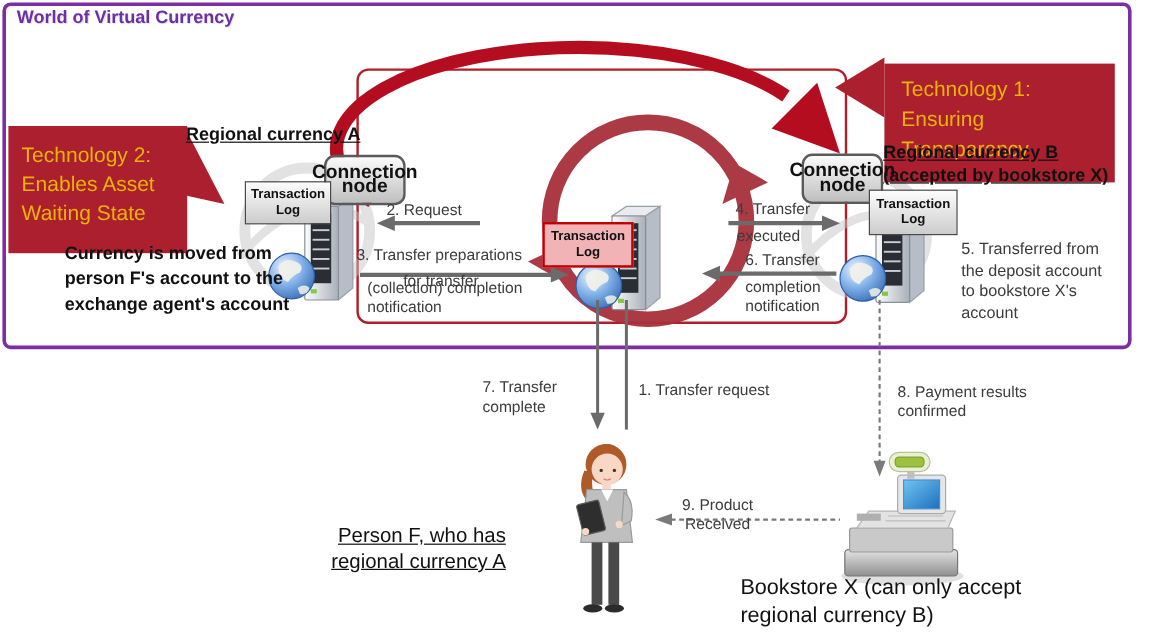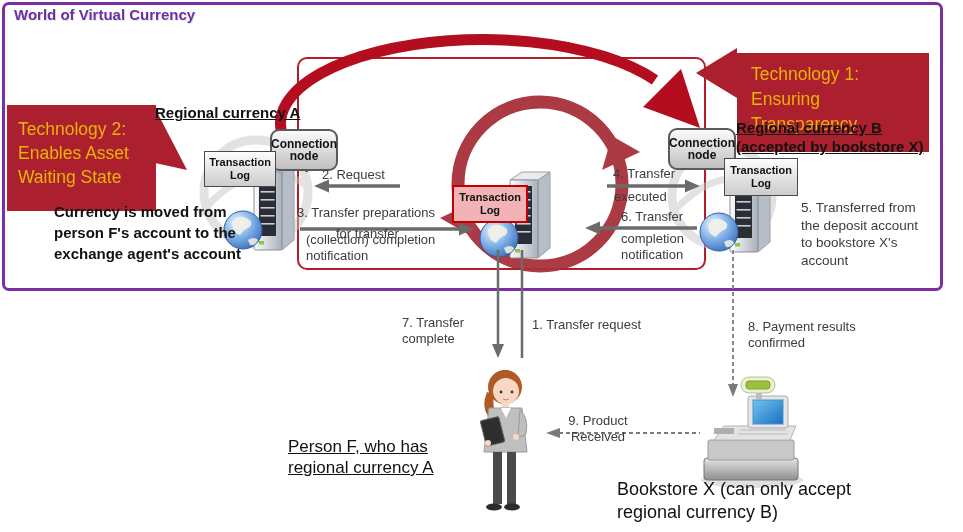--- a/index.html
+++ b/index.html
@@ -23,37 +23,37 @@
   .tech-box{background:#AC1F2F;color:#eab308;font-size:17.5px;line-height:24px;margin-top:48px;}
   .tech2-box{left:7px;top:57px;width:138px;height:94px;padding:12px 0 0 11px;}
   .tech1-box{left:737px;top:5px;width:178px;height:90px;padding:9px 0 0 14px;line-height:25px;}
 
   .extended{left:325px;top:75px;width:385px;text-align:center;color:#E8192C;font-weight:bold;
     font-size:12.5px;line-height:14px;}
   .control-box{left:408px;top:119px;width:194px;height:63px;background:#fff;border:2px solid #C00000;
     color:#E8192C;font-weight:bold;font-size:11.5px;line-height:12.8px;text-align:center;padding-top:3px;}
 
   .node{width:64px;height:38px;border:2px solid #5a5a5a;border-radius:9px;
-    background:linear-gradient(#fbfbfb,#bfbfbf);font-size:12px;font-weight:bold;color:#111;
+    background:linear-gradient(#fbfbfb,#bfbfbf);font-size:16px;font-weight:bold;color:#111;
     display:flex;align-items:center;justify-content:center;text-align:center;line-height:12px;}
   .node-left{left:270px;top:129px;}
   .node-right{left:668px;top:128px;}
 
   .tlog{border:1.5px solid #4a4a4a;background:linear-gradient(#fdfdfd,#cccccc);
     font-size:11px;font-weight:bold;color:#111;display:flex;align-items:center;justify-content:center;
     text-align:center;line-height:13px;}
   .tlog-left{left:204px;top:151px;width:70px;height:34px;}
   .tlog-right{left:724px;top:158px;width:72px;height:36px;}
   .tlog-center{left:452px;top:185px;width:72px;height:34px;background:#F2B3B6;border:2px solid #C00000;}
 
   .label-b{font-weight:bold;color:#111;}
   .regional-a{left:155px;top:104px;font-size:15px;text-decoration:underline;}
   .regional-b{left:736px;top:118px;font-size:15px;line-height:19px;text-decoration:underline;}
   .currency-moved{left:28px;top:201px;font-size:15px;line-height:21px;margin-left:26px;}
-  .person-f{left:288px;top:436px;font-size:17px;line-height:21px;color:#111;text-decoration:underline;}
+  .person-f{left:276px;top:436px;font-size:17px;line-height:21px;color:#111;text-decoration:underline;text-align:right;}
   .bookstore{left:617px;top:478px;font-size:18px;line-height:23px;color:#111;}
 
   .step{font-size:13px;color:#3C3C3C;line-height:16px;}
   .s1{left:532px;top:317px;}
   .s2t{left:322px;top:167px;} .s2b{left:336px;top:179px;margin-top:47px;}
   .s3t{left:297px;top:205px;} .s3b{left:306px;top:232px;}
   .s4t{left:613px;top:166px;} .s4b{left:614px;top:189px;}
   .s5{left:801px;top:199px;font-size:13.5px;line-height:17.5px;}
   .s6t{left:621px;top:209px;} .s6b{left:621px;top:231px;}
   .s7{left:402px;top:315px;}

